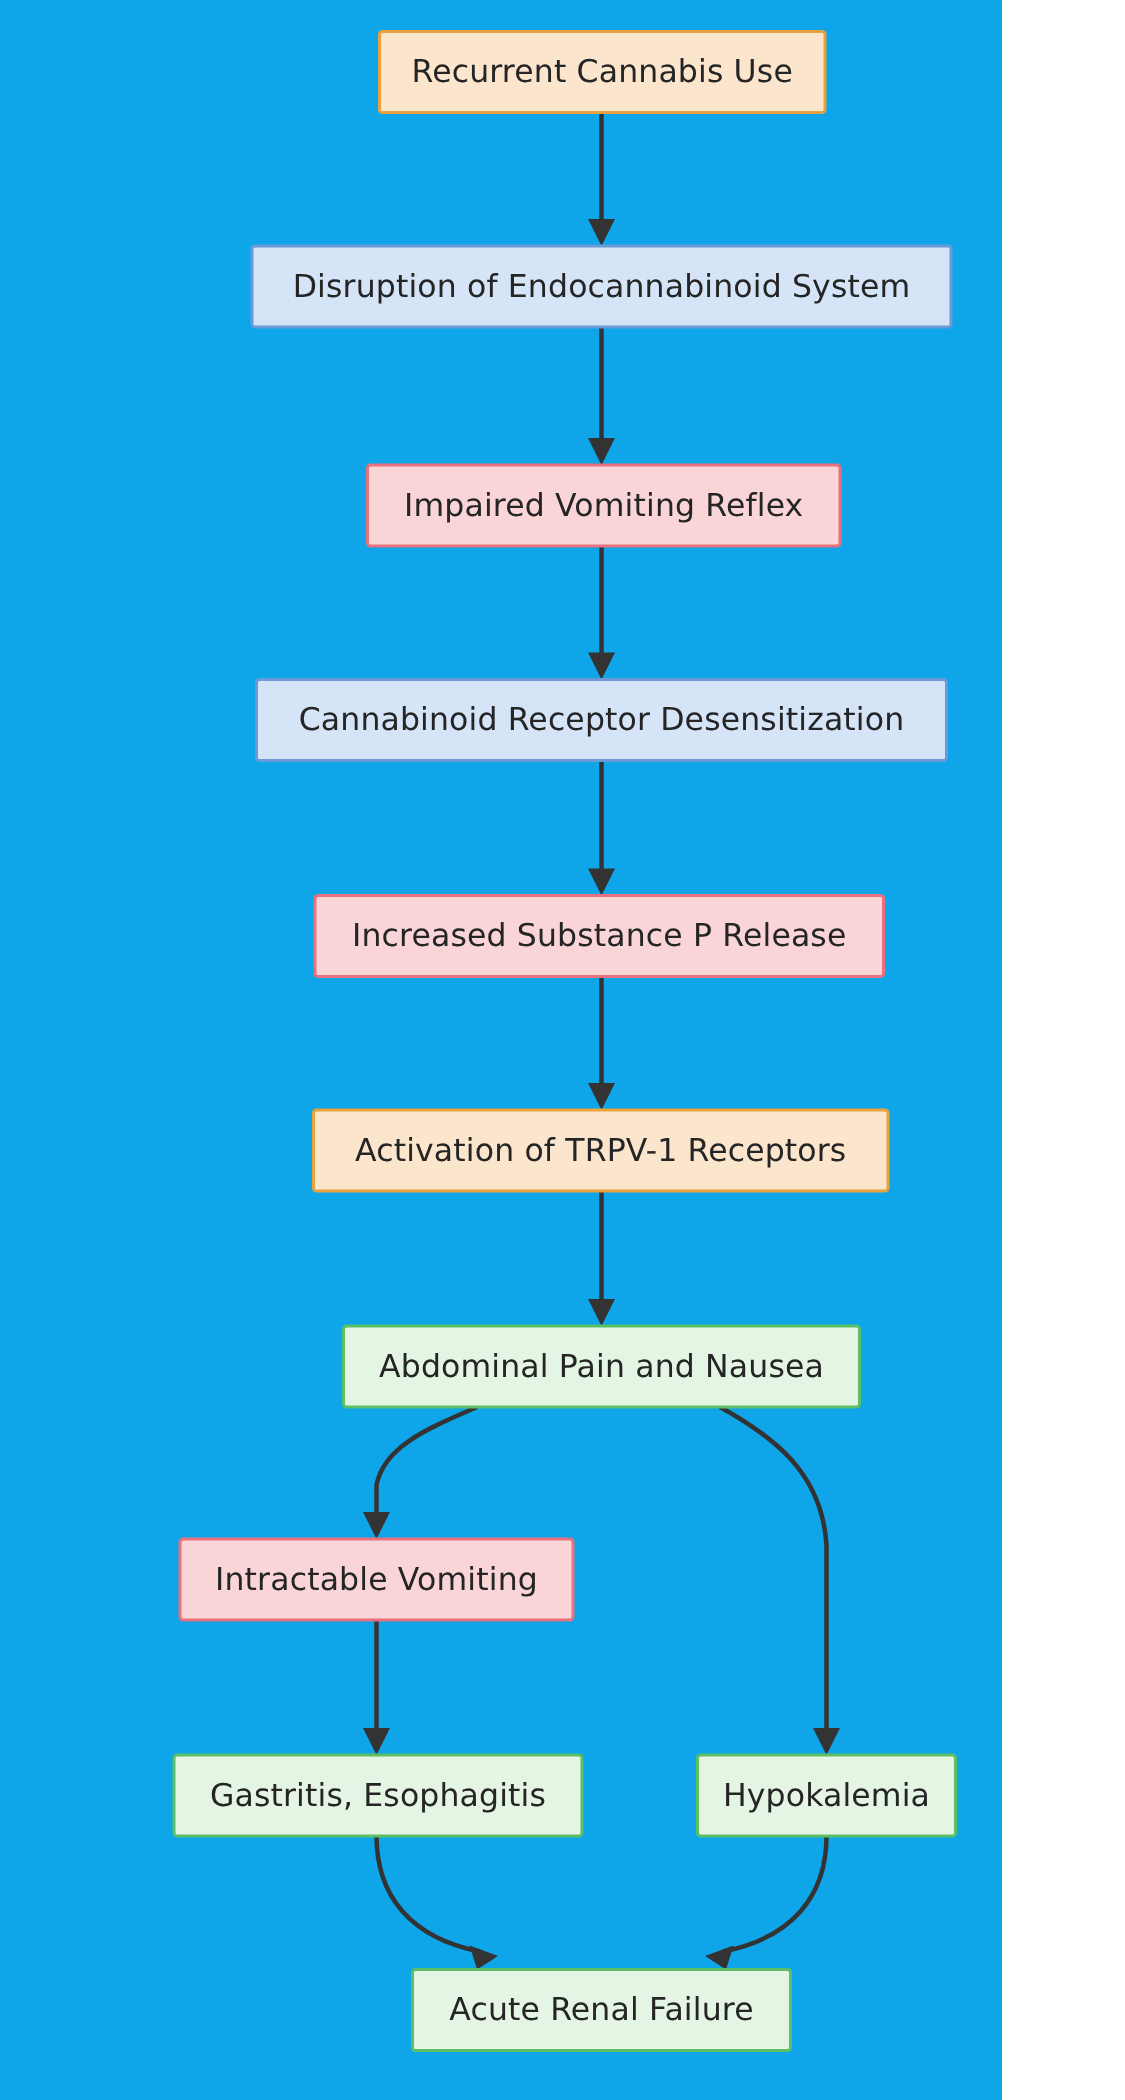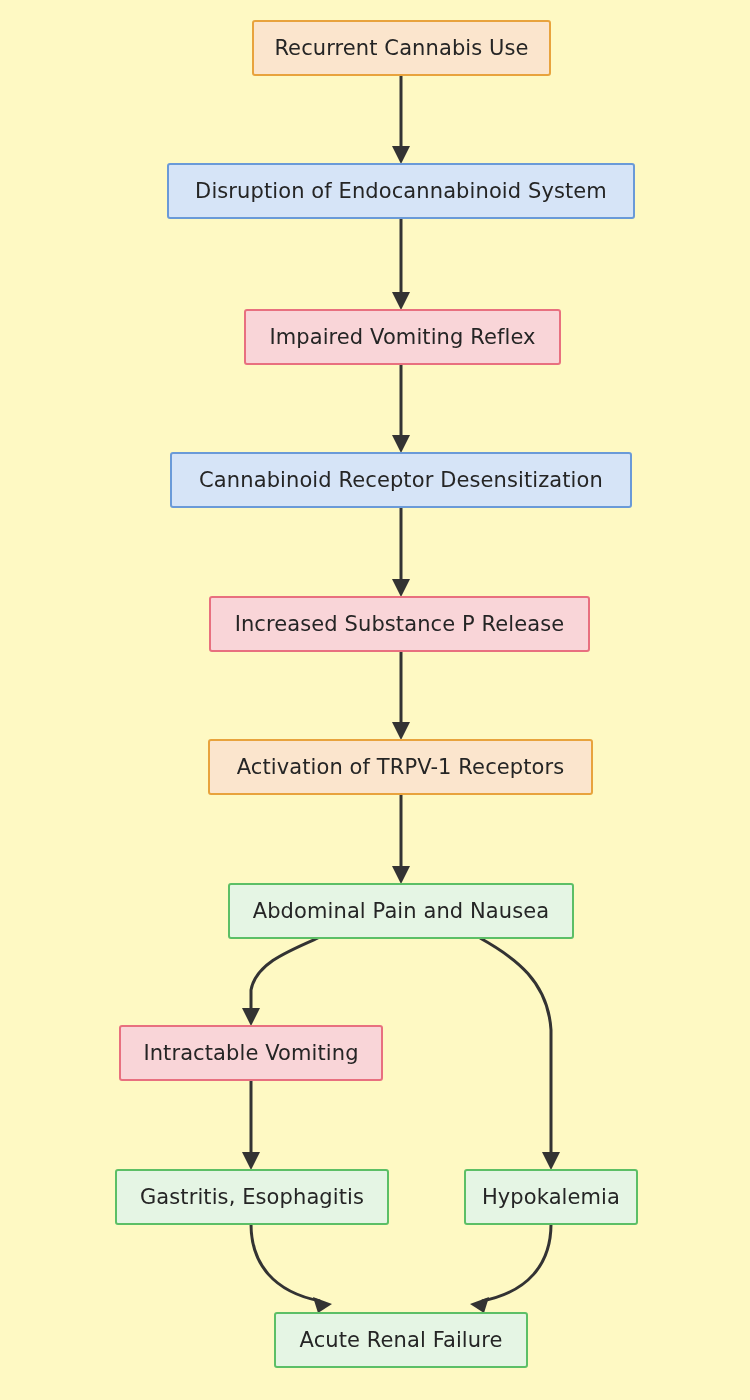--- a/index.html
+++ b/index.html
@@ -9,23 +9,23 @@
     background: #ffffff;
   }
   body {
     width: 750px;
     height: 1400px;
     overflow: hidden;
     font-family: "DejaVu Sans", "Liberation Sans", sans-serif;
   }
   #flowchart-root {
     position: relative;
-    width: 750px;
+    width: 668px;
     height: 1400px;
-    background: #fef9c3;
+    background: #0ea5e9;
   }
   svg#flow-svg {
     display: block;
     width: 750px;
     height: 1400px;
   }
   .node-rect {
     stroke-width: 2px;
   }
   .node-label {

